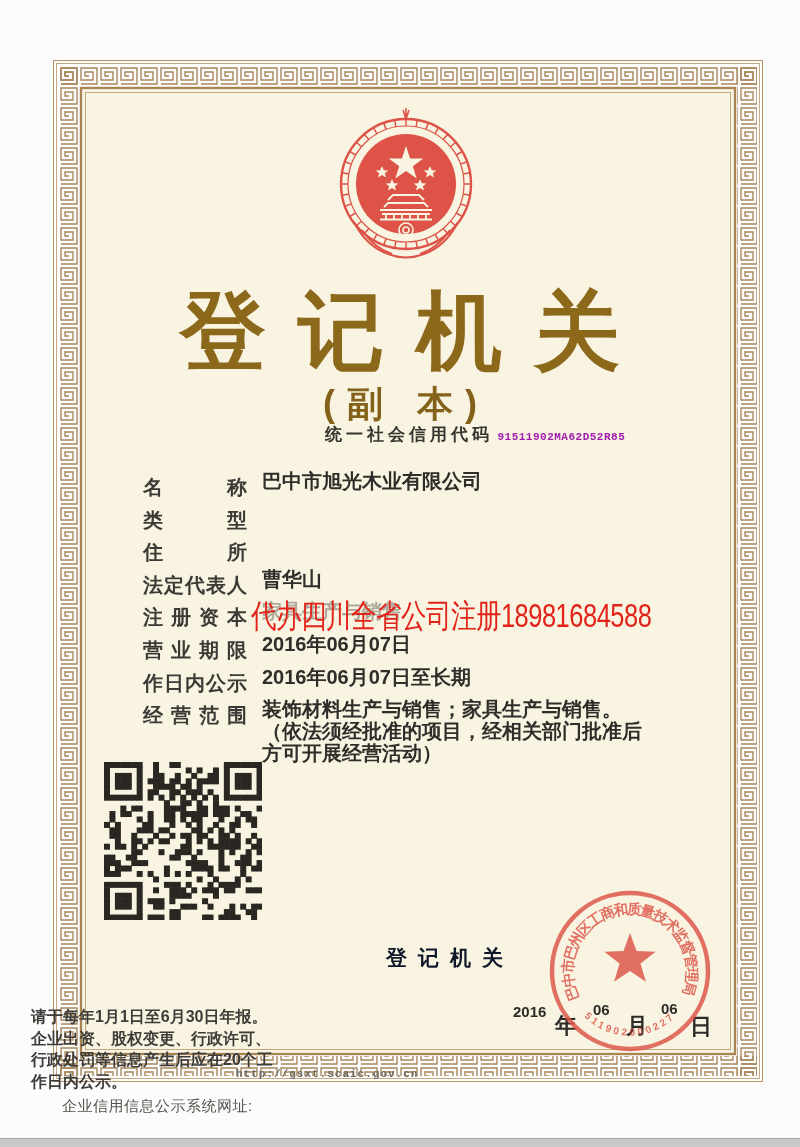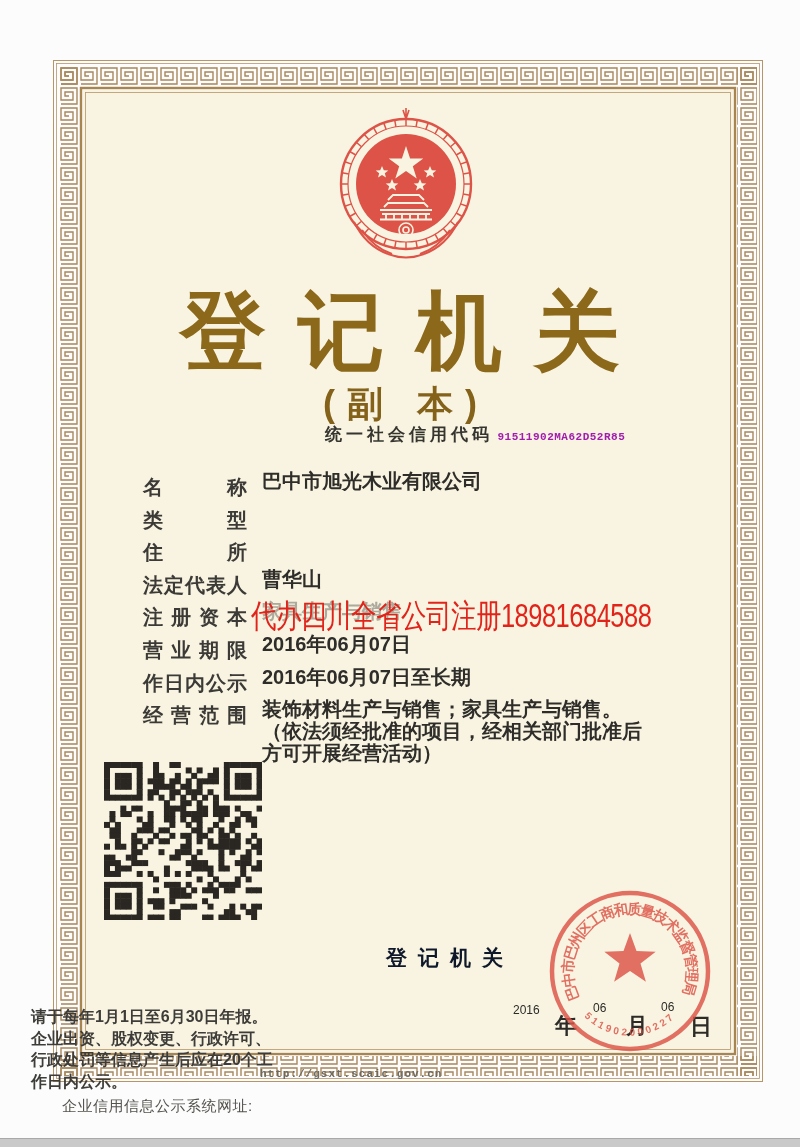--- a/index.html
+++ b/index.html
@@ -62,37 +62,37 @@
   #qr { position:absolute; left:104px; top:762px; }
 
   
   .reg-label {
     position:absolute; left:386px; top:944px;
     font-size:21px; font-weight:600; color:#0f172a; letter-spacing:11px; white-space:nowrap;
   }
 
   
   .date-part { position:absolute; color:#2c2b27; white-space:nowrap; }
-  .d-num { font-size:12px; font-weight:normal; }
+  .d-num { font-size:15px; font-weight:bold; }
   .d-cjk { font-size:22px; font-weight:600; }
 
   
   #seal { position:absolute; left:545px; top:884px; opacity:0.82; z-index:20; }
 
   
   #notice {
     position:absolute; left:31px; top:1006px; z-index:15;
     font-size:16px; line-height:21.5px; color:#3d3c38; font-weight:600; white-space:nowrap;
   }
 
   
   .gov-url {
     position:absolute; left:236px; top:1068px; z-index:15;
     font-family:"Liberation Mono", monospace; font-size:11px; letter-spacing:1px;
-    color:#6e6a60; font-weight:bold;padding-left:24px;
+    color:#6e6a60; font-weight:bold;
   }
 
   
   .footer-left {
     position:absolute; left:62px; top:1097px;
     font-size:15px; color:#55534d; letter-spacing:0.5px;
   }
   .footer-right {
     position:absolute; left:502px; top:1095px;
     font-size:14px; font-weight:600; color:#383732; letter-spacing:-0.5px; white-space:nowrap;

